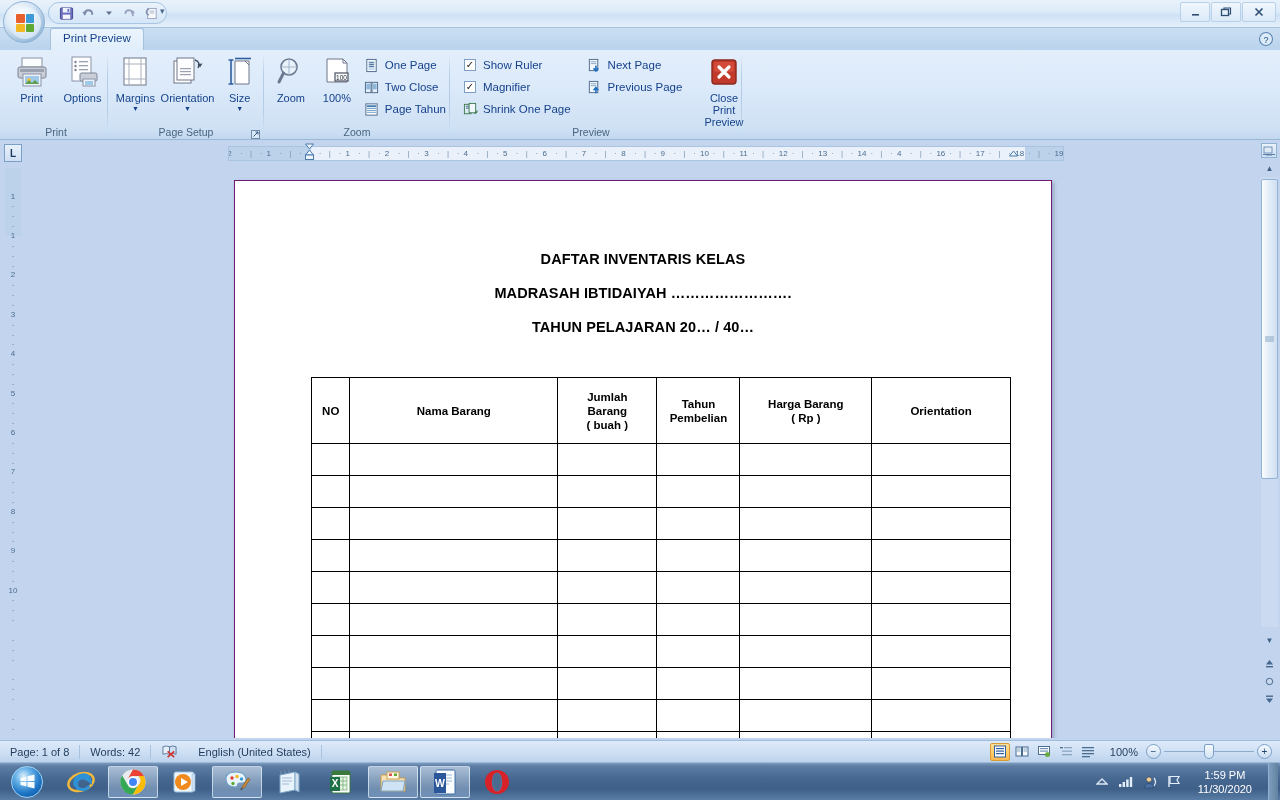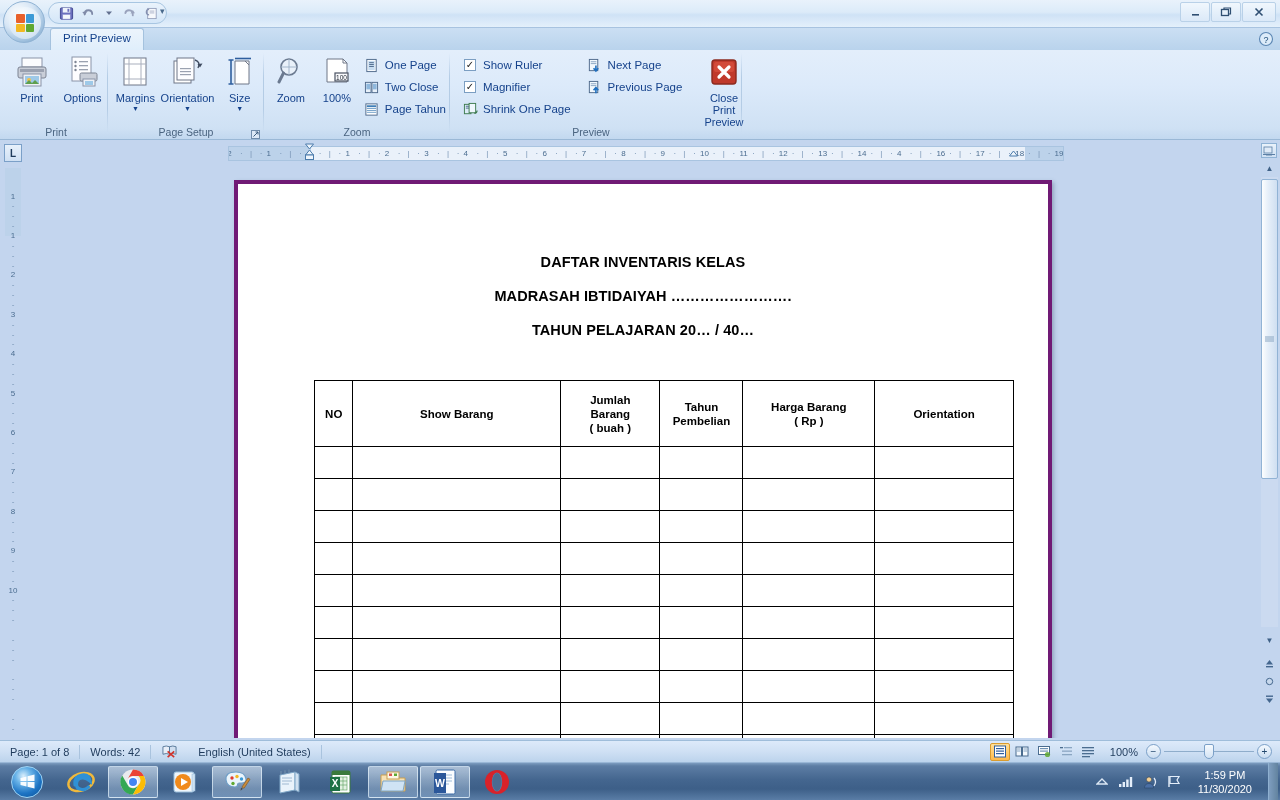--- a/index.html
+++ b/index.html
@@ -138,21 +138,21 @@
   .vruler .vtk { position: absolute; left: 0; width: 16px; text-align: center; font-size: 8px; }
 
   
   .docarea {
     position: absolute; left: 22px; top: 166px; width: 1236px; height: 572px;
     background: #c3d5ee; overflow: hidden;
   }
   .page {
     position: absolute; left: 212px; top: 14px; width: 818px; height: 600px;
     background: #ffffff;
-    border: 4px solid #701a75;
+    border: 1px solid #701a75;
     box-shadow: 2px 2px 4px rgba(60,80,110,0.35);
   }
   .doc-title {
     text-align: center; font-weight: bold; font-size: 14.5px; color: #000;
     letter-spacing: .1px;
   }
   .t1 { position: absolute; left: 0; right: 0; top: 70px; }
   .t2 { position: absolute; left: 0; right: 0; top: 104px; }
   .t3 { position: absolute; left: 0; right: 0; top: 138px; }
 
@@ -734,21 +734,21 @@
         <col style="width:82px">
           <col style="width:130px">
           <col style="width:137px">
       </colgroup>
       <thead>
         <tr id="thead-row">
             <th>
               <div>NO</div>
             </th>
             <th>
-              <div>Show Barang</div>
+              <div>Nama Barang</div>
             </th>
             <th>
               <div>Jumlah</div>
               <div>Barang</div>
               <div>( buah )</div>
             </th>
             <th>
               <div>Tahun</div>
               <div>Pembelian</div>
             </th>

